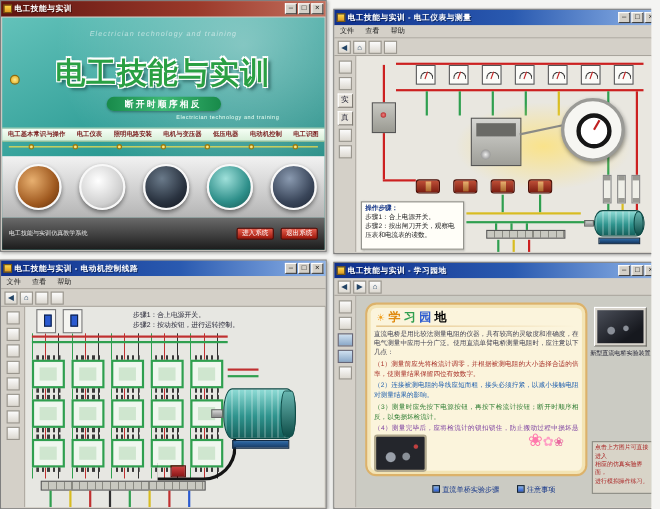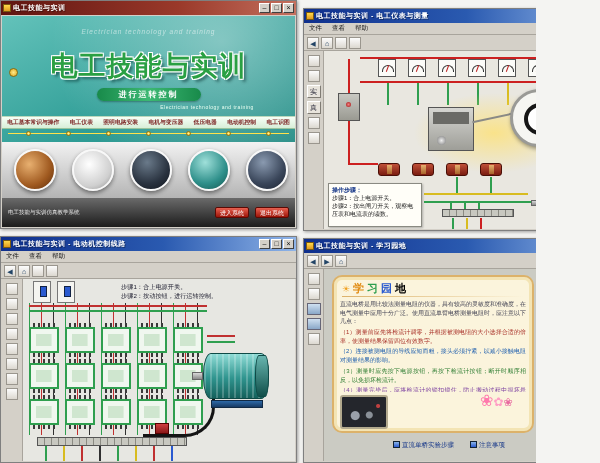--- a/index.html
+++ b/index.html
@@ -1,17 +1,17 @@
 <!DOCTYPE html>
 <html><head>
 <meta charset="utf-8">
 <style>
 *{margin:0;padding:0;box-sizing:border-box}
 body{font-family:"Liberation Sans",sans-serif;background:#f4f4f2}
-#stage{position:relative;width:536px;height:463px;background:#f4f4f2;overflow:hidden}
+#stage{position:relative;width:592px;height:463px;background:#f4f4f2;overflow:hidden}
 .window{position:absolute;background:#d4d0c8;border:1px solid #7f7f7f;box-shadow:1px 1px 3px rgba(0,0,0,.35)}
 .tbar{height:14px;display:flex;align-items:center;gap:2px;padding:0 2px;background:linear-gradient(90deg,#0f2f8c 0%,#2a5ab0 55%,#8fb4e8 100%);color:#fff;font-size:7px;white-space:nowrap;overflow:hidden}
 .tbar.red{background:linear-gradient(90deg,#5f1410,#9a392a 60%,#c4705e)}
 .ticon16{width:8px;height:8px;background:linear-gradient(#ffd94a,#e09a20);border:1px solid #7a5a10;flex:0 0 auto}
 .ttl{flex:1;font-weight:bold;letter-spacing:.5px;text-shadow:1px 1px 0 rgba(0,0,0,.4);overflow:hidden}
 .cbtns{display:flex;gap:1px}
 .cbtn{width:11px;height:10px;background:#d4d0c8;border:1px solid;border-color:#fff #404040 #404040 #fff;font-size:7px;line-height:8px;text-align:center;color:#111}
 .menubar{height:12px;display:flex;align-items:center;gap:10px;padding:0 5px;background:#d4d0c8;border-bottom:1px solid #a8a49c;font-size:6.5px;color:#222}
 .toolbar{height:16px;display:flex;align-items:center;gap:2px;padding:0 3px;background:#d4d0c8;border-bottom:1px solid #a8a49c}
 .ticon{width:12px;height:12px;background:linear-gradient(#fcfcfc,#dcd8d0);border:1px solid #9a968e;font-size:7px;line-height:11px;text-align:center;color:#246}
@@ -103,21 +103,21 @@
       <span class="cbtns">
           <span class="cbtn">–</span>
           <span class="cbtn">□</span>
           <span class="cbtn">×</span>
         </span>
     </div>
     <div class="content">
       <div class="wm">Electrician technology and training</div>
       <div class="dot-l"></div>
       <div class="bigtitle">电工技能与实训</div>
-      <div class="banner">进行运转控制</div>
+      <div class="banner">断开时顺序相反</div>
       <div class="banner-en">Electrician technology and training</div>
       <div class="menustrip">
         <span>电工基本常识与操作</span>
         <span>电工仪表</span>
         <span>照明电路安装</span>
         <span>电机与变压器</span>
         <span>低压电器</span>
         <span>电动机控制</span>
         <span>电工识图</span>
       </div>

